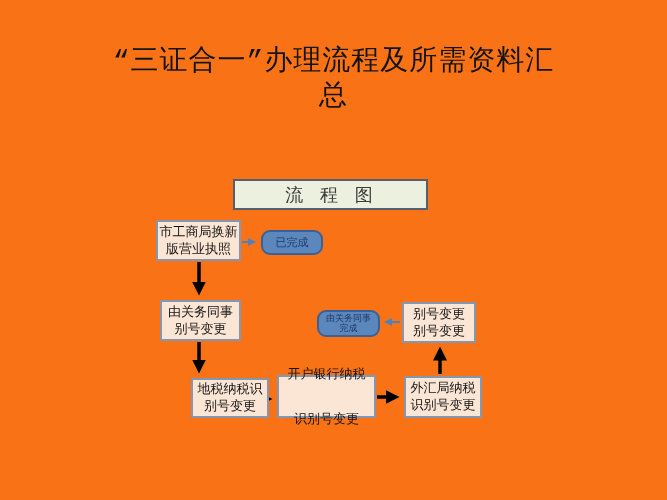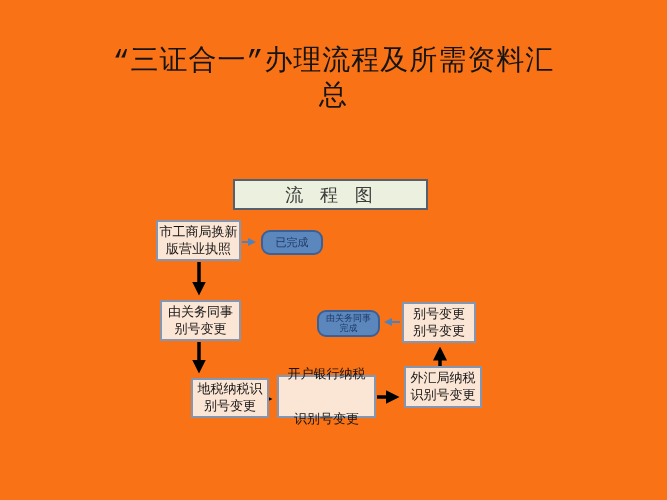--- a/index.html
+++ b/index.html
@@ -47,21 +47,21 @@
     text-align: center;
     font-size: 13px;
     line-height: 17px;
     color: #141414;
     white-space: nowrap;
   }
   #node-gongshang { left: 156px; top: 220px; width: 85px; height: 41px; }
   #node-guoshui   { left: 160px; top: 300px; width: 81px; height: 41px; }
   #node-dishui    { left: 163px; top: 378px; width: 78px; height: 40px; margin-left: 28px; }
   #node-kaihu     { left: 277px; top: 375px; width: 99px; height: 43px; gap: 28px; }
-  #node-waihui    { left: 404px; top: 366px; width: 78px; height: 42px; }
+  #node-waihui    { left: 404px; top: 376px; width: 78px; height: 42px; }
   #node-haiguan   { left: 402px; top: 302px; width: 74px; height: 41px; }
   .pill {
     position: absolute;
     box-sizing: border-box;
     background: #5b87bd;
     border: 2px solid #3a6097;
     border-radius: 9px;
     color: #1f3864;
     display: flex;
     flex-direction: column;

